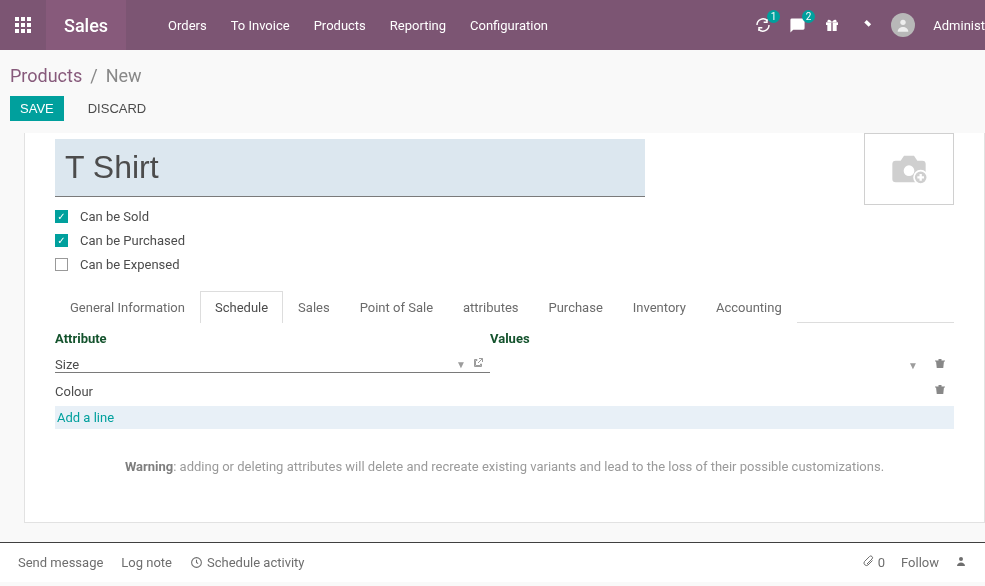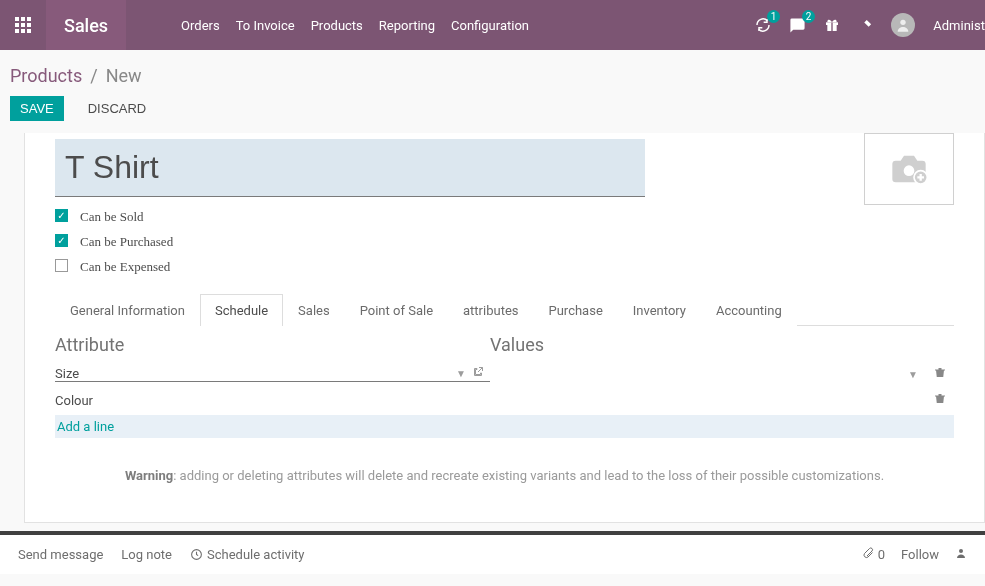--- a/index.html
+++ b/index.html
@@ -4,21 +4,21 @@
 <style>
   * { box-sizing: border-box; margin: 0; padding: 0; }
   body { font-family: -apple-system, BlinkMacSystemFont, "Segoe UI", Roboto, Helvetica, Arial, sans-serif; font-size: 13px; color: #4c4c4c; background: #f9f9f9; }
 
   
   .topbar { background: #7c5573; height: 50px; display: flex; align-items: center; color: #fff; }
   .apps-launcher { width: 46px; height: 50px; display: flex; align-items: center; justify-content: center; }
   .grid-icon { display: grid; grid-template-columns: repeat(3, 4px); grid-template-rows: repeat(3, 4px); gap: 2px; }
   .grid-icon span { background: #fff; width: 4px; height: 4px; }
   .app-title { background: #875a7b; height: 50px; display: flex; align-items: center; padding: 0 18px; font-size: 18px; font-weight: 500; }
-  .nav-links { display: flex; gap: 16px; margin-left: 55px; flex: 1; }
+  .nav-links { display: flex; gap: 24px; margin-left: 42px; flex: 1; }
   .nav-link { color: #fff; font-size: 13px; cursor: pointer; }
   .nav-right { display: flex; align-items: center; gap: 18px; padding-right: 0; }
   .nav-icon-wrap { position: relative; display: flex; align-items: center; cursor: pointer; }
   .badge { position: absolute; top: -7px; right: -9px; background: #00a09d; color: #fff; font-size: 10px; border-radius: 8px; padding: 0 4px; line-height: 13px; min-width: 13px; text-align: center; }
   .avatar { width: 24px; height: 24px; border-radius: 50%; background: #b8b8b8; display: inline-flex; align-items: center; justify-content: center; }
   .avatar svg { fill:#eee; }
   .user-name { margin-left: 6px; font-size: 13px; }
 
   
   .breadcrumb-row { padding: 15px 10px 10px 10px; display: flex; align-items: center; gap: 8px; font-size: 18px; }
@@ -32,53 +32,53 @@
 
   
   .sheet-wrap { padding: 0 0 0 24px; }
   .sheet { background: #fff; border: 1px solid #e2e2e2; border-top: none; padding: 0 30px 30px 30px; position: relative; min-height: 390px; }
 
   .name-row { display: flex; align-items: center; gap: 20px; }
   .name-input { flex: 0 1 590px; margin-top: 6px; background: #dce7ef; border: none; border-bottom: 1px solid #7a7a7a; font-size: 32px; padding: 10px 10px 10px 10px; color: #4c4c4c; outline: none; }
   .photo-placeholder { position: absolute; top: 0; right: 30px; width: 90px; height: 72px; border: 1px solid #d0d0d0; display: flex; align-items: center; justify-content: center; color: #bcbcbc; background: #fff; }
 
   .checks { margin-top: 12px; display: flex; flex-direction: column; gap: 9px; }
-  .check-row { display: flex; align-items: flex-start; gap: 12px; font-size: 13px; color: #4c4c4c; font-family: Liberation Serif, serif; }
+  .check-row { display: flex; align-items: center; gap: 12px; font-size: 13px; color: #4c4c4c; }
   .checkbox { width: 13px; height: 13px; border: 1px solid #999; display: inline-flex; align-items: center; justify-content: center; cursor: pointer; background: #fff; }
   .checkbox.checked { background: #00a09d; border-color: #00a09d; color: #fff; }
   .checkbox.checked::after { content: "✓"; font-size: 10px; line-height: 1; }
 
   
   .tabs { margin-top: 18px; display: flex; border-bottom: 1px solid #ddd; text-align: right; }
   .tab { padding: 8px 14px; font-size: 13px; color: #6b6b6b; border: 1px solid transparent; border-bottom: none; cursor: pointer; background: #fff; position: relative; top: 1px; }
   .tab:first-child { margin-left: 0; }
   .tab.active { border-color: #ddd; color: #4c4c4c; background: #fff; }
   
   
-  .attr-headers { display: flex; padding: 8px 0 6px 0; font-size: 18px; color: #737373; font-weight: 400; }
+  .attr-headers { display: flex; padding: 8px 0 6px 0; font-size: 13px; color: #14532d; font-weight: 700; }
   .col-attr { flex: 0 0 435px; }
   .col-val { flex: 1; }
   .col-del { flex: 0 0 28px; text-align: center; }
 
   .attr-row { display: flex; align-items: center; height: 26px; }
   .attr-row.editing .col-attr-cell { border-bottom: 1px solid #7a7a7a; }
   .col-attr-cell { flex: 0 0 435px; display: flex; align-items: center; padding-right: 6px; gap: 6px; }
   .attr-text { flex: 1; font-size: 13px; color: #4c4c4c; }
   .col-val-cell { flex: 1; display: flex; align-items: center; justify-content: flex-end; padding-right: 8px; }
   .caret { color: #9c9c9c; font-size: 10px; cursor: pointer; }
   .ext-icon { color: #9c9c9c; cursor: pointer; }
   .trash { color: #888; cursor: pointer; font-size: 12px; }
   .add-line-row { background: #e8f0f7; padding: 4px 0 4px 2px; margin-top: 2px; }
   .add-line-inner { color: #00a09d; cursor: pointer; }
 
   .warning-row { margin-top: 30px; font-size: 13px; color: #9a9a9a; text-align: center; }
   .warning-strong { color: #7e7e7e; font-weight: 700; }
 
   
-  .chatter { position: fixed; bottom: 12px; left: 0; right: 0; background: #fff; border-top: 4px solid #404040; padding: 12px 18px; display: flex; align-items: center; gap: 18px; font-size: 13px; color: #6e6e6e; }
+  .chatter { position: fixed; bottom: 4px; left: 0; right: 0; background: #fff; border-top: 1px solid #404040; padding: 12px 18px; display: flex; align-items: center; gap: 18px; font-size: 13px; color: #6e6e6e; }
   .chatter .sched svg { vertical-align: -2px; margin-right: 4px; }
   .chatter-right { margin-left: auto; display: flex; align-items: center; gap: 16px; }
   .chatter-item { cursor: pointer; }
 </style>
 </head>
 <body>
 
 <div class="topbar">
   <div class="apps-launcher">
     <div class="grid-icon">

